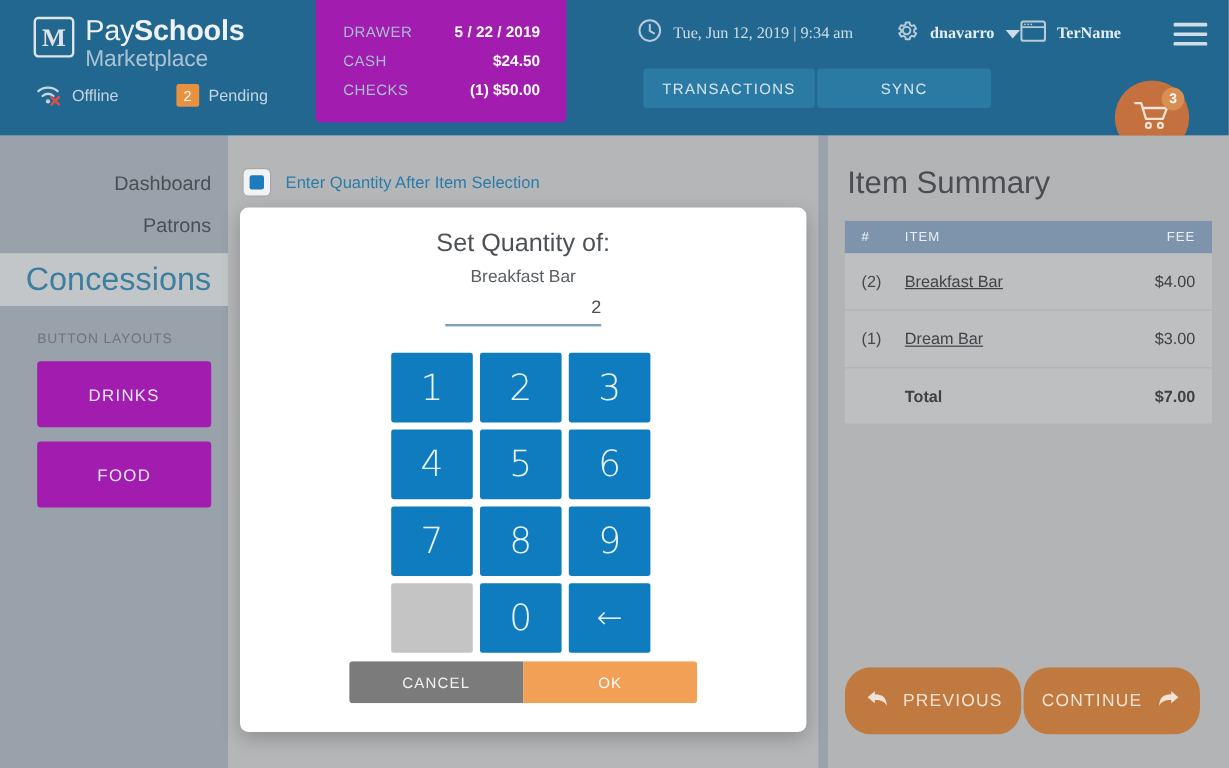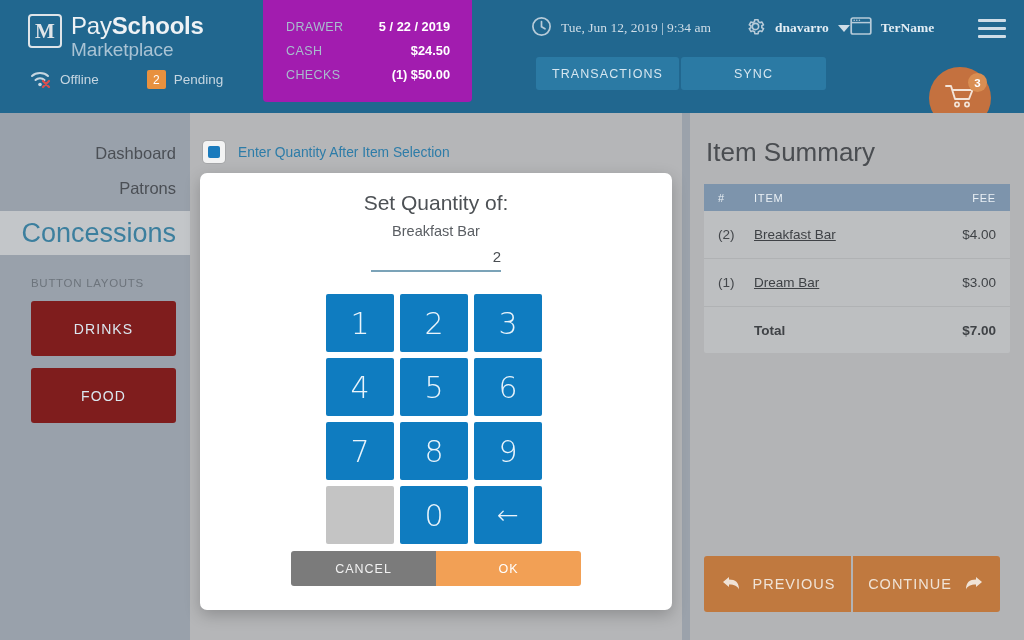--- a/index.html
+++ b/index.html
@@ -96,21 +96,21 @@
   #nav-patrons { margin-top: 5px; }
   .nav-item.active {
     background: #c3c6c9; color: #3c7f9e; font-size: 27px; height: 44px; line-height: 44px;
     margin-top: 8px;
   }
   .layout-head {
     font-size: 11.5px; color: #6d747c; letter-spacing: 0.7px;
     margin: 22px 0 0 31px;
   }
   .layout-btn {
-    width: 145px; height: 55px; background: #7f1d1d; color: #dbe7ef;
+    width: 145px; height: 55px; background: #a21caf; color: #dbe7ef;
     font-size: 14px; letter-spacing: 1.1px; border-radius: 3px;
     display: flex; align-items: center; justify-content: center;
     margin: 12px 16px 0 31px; cursor: pointer;
   }
 
   
   .content {
     position: absolute; left: 190px; top: 113px; width: 492px; height: 527px;
     background: #b5b6b8;
   }
@@ -157,21 +157,21 @@
   }
   .summary-total .lbl { flex: 1; padding-left: 36px; font-weight: bold; }
   .summary-total .val { font-weight: bold; }
 
   .footer-btns {
     position: absolute; left: 14px; bottom: 28px; width: 296px; height: 56px;
     display: flex; border-radius: 3px; overflow: hidden;
   }
   .fbtn {
     flex: 1; background: #c0793f; color: #f0e3d6; font-size: 14.5px; letter-spacing: 1px;
-    display: flex; align-items: center; justify-content: center; gap: 11px; cursor: pointer;
+    display: flex; align-items: center; justify-content: center; gap: 11px; cursor: pointer; border-radius: 22px;
   }
   #btn-previous { border-right: 2px solid #b2b3b5; }
 
   
   .modal {
     position: absolute; left: 200px; top: 173px; width: 472px; height: 437px;
     background: #ffffff; border-radius: 7px;
     box-shadow: 0 5px 16px rgba(0,0,0,0.22);
   }
   .modal-title { text-align: center; font-size: 21px; color: #4d5155; font-weight: normal; padding-top: 18px; }

